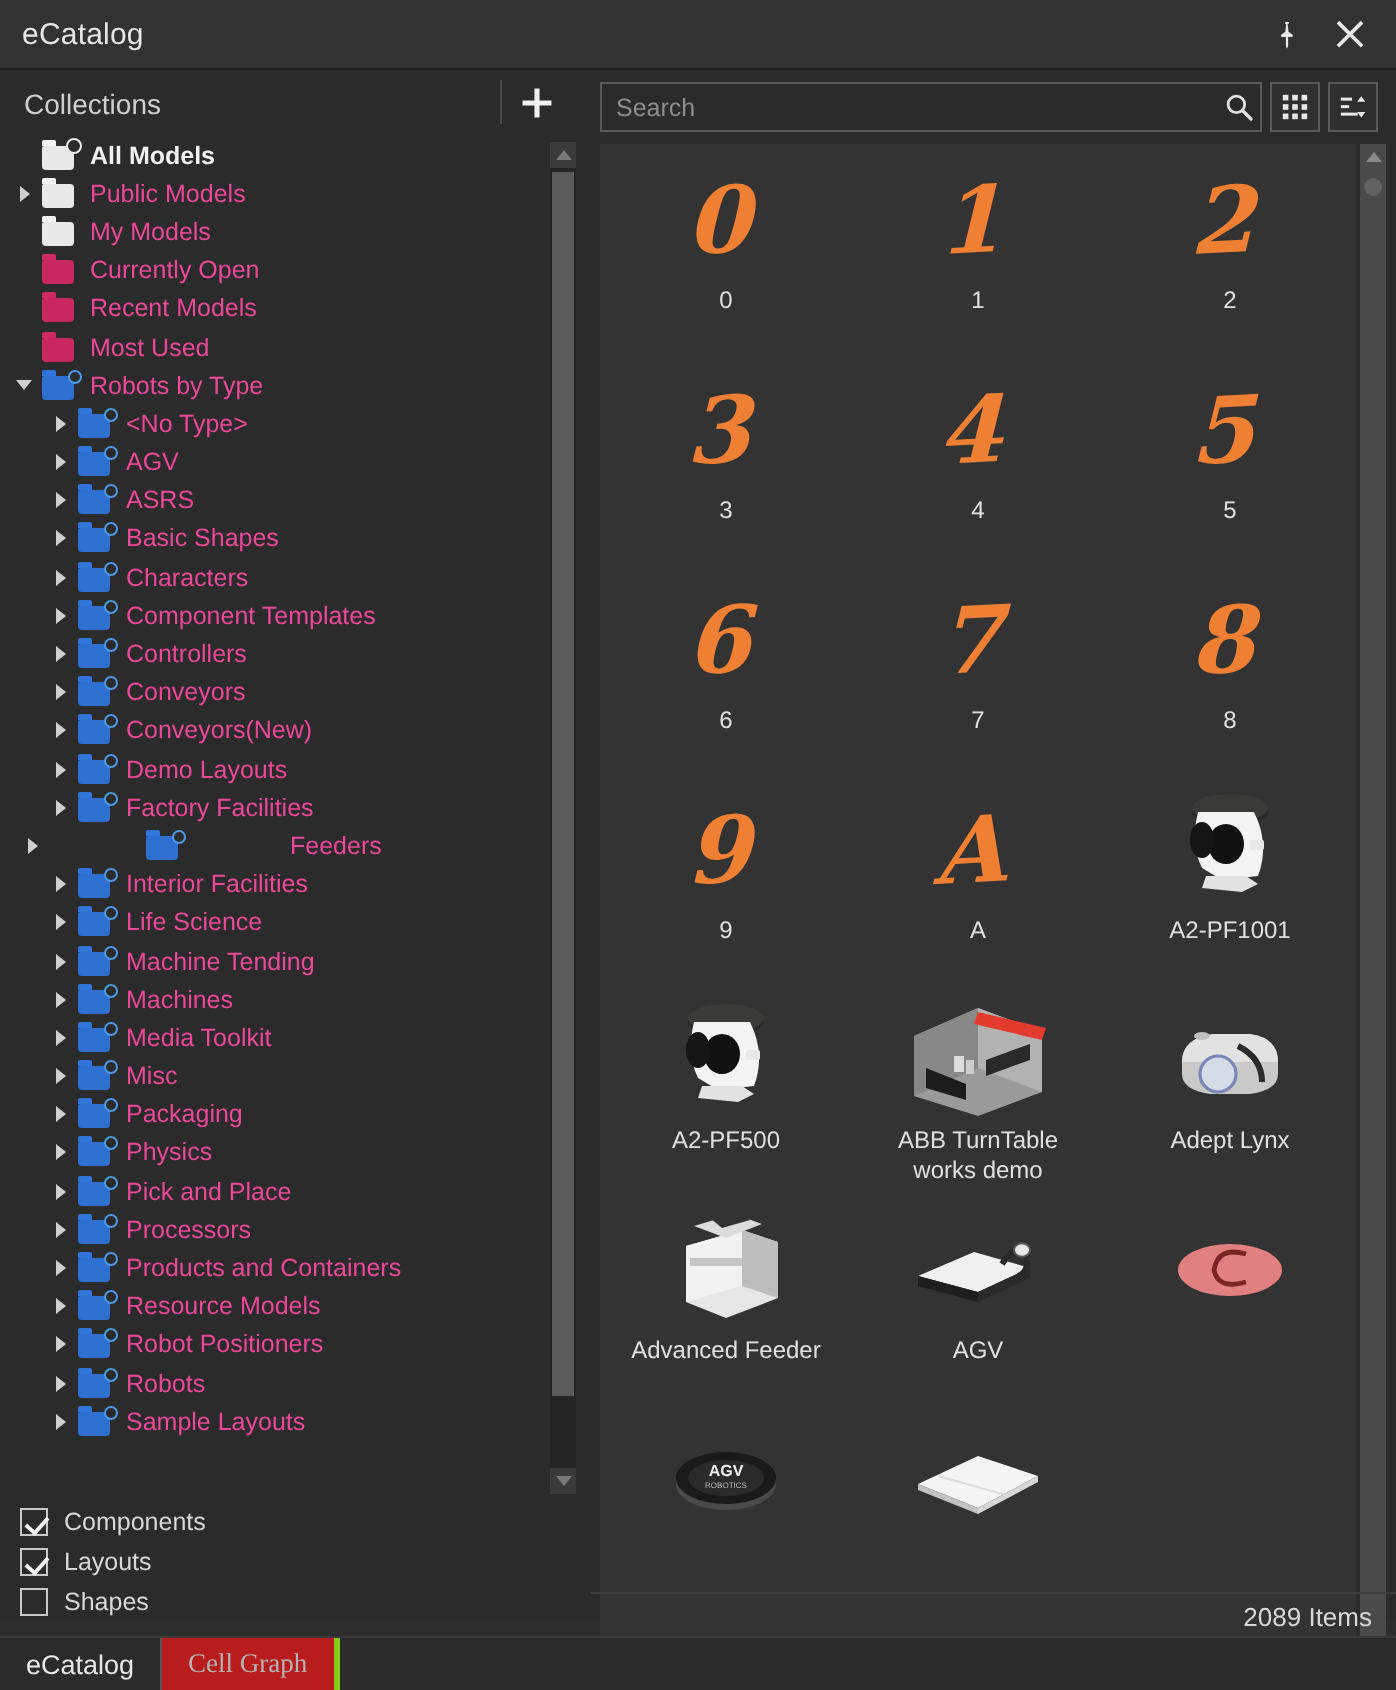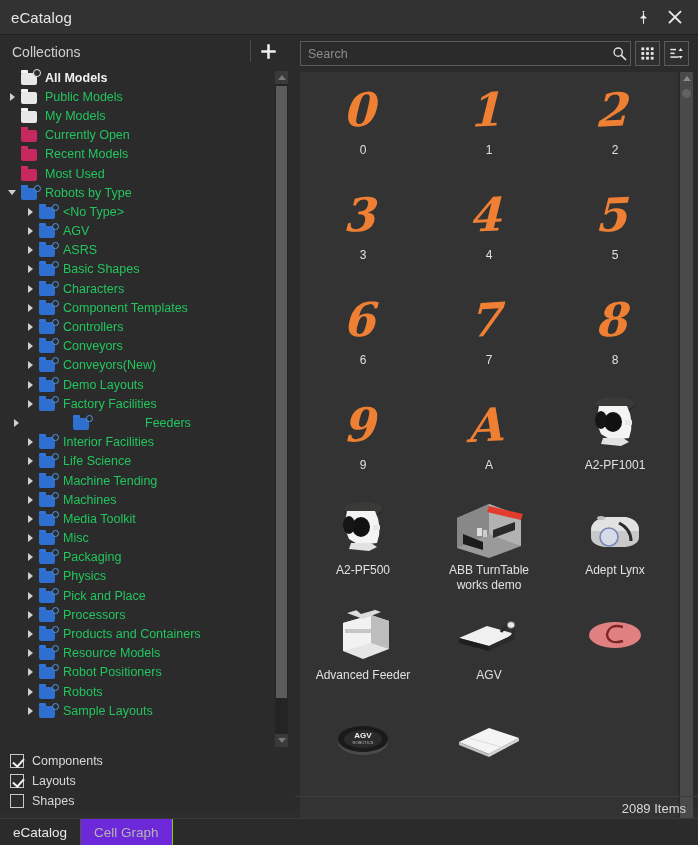--- a/index.html
+++ b/index.html
@@ -50,21 +50,21 @@
   }
   .tree-row {
     display: flex; align-items: center; height: 19.2px;
     padding-left: 4px; cursor: pointer; white-space: nowrap;
   }
   .twisty { width: 16px; height: 16px; flex: 0 0 16px; display:flex; align-items:center; justify-content:center; }
   .twisty.none { visibility: hidden; }
   .tw-right { width: 0; height: 0; border-left: 5px solid #cfcfcf; border-top: 4px solid transparent; border-bottom: 4px solid transparent; }
   .tw-down { width: 0; height: 0; border-top: 5px solid #cfcfcf; border-left: 4px solid transparent; border-right: 4px solid transparent; }
   .ticon { width: 20px; height: 16px; flex: 0 0 20px; position: relative; margin-right: 5px; }
-  .tlabel { font-size: 12.5px; color: #22c55e; }
+  .tlabel { font-size: 12.5px; color: #ec4899; }
   .tlabel.bold { font-weight: bold; color: #f0f0f0; }
 
   
   .folder { position:absolute; left:1px; top:3px; width:16px; height:12px; border-radius: 1px 2px 2px 2px; }
   .folder:before {
     content:""; position:absolute; left:0; top:-3px; width:7px; height:3px; border-radius:1px 1px 0 0;
     background: inherit; filter: brightness(1.05);
   }
   .f-white { background: #e8e8e8; }
   .f-white:before { background:#e8e8e8; }
@@ -185,21 +185,21 @@
 
   
   .tabbar {
     position:absolute; left:0; top:818px; width:698px; height:27px; background:#2b2b2b;
     border-top:1px solid #3a3a3a; display:flex; align-items:stretch;
   }
   .tab {
     display:flex; align-items:center; padding:0 13px; font-size:13.5px; cursor:pointer;
   }
   .tab.active { color:#e8e8e8; background:#2b2b2b; border-right:1px solid #555; }
-  .tab.inactive { color:#b4b4b4; background:#6d28d9; border-right:1px solid #84cc16; }
+  .tab.inactive { color:#b4b4b4; background:#b91c1c; border-right:3px solid #84cc16;font-family:Liberation Serif, serif; }
 
   .panel-edge {
     position:absolute; left:292px; top:35px; width:3px; height:775px; background:#2b2b2b;
   }
 </style>
 </head>
 <body>
 
 <div id="app">
 

